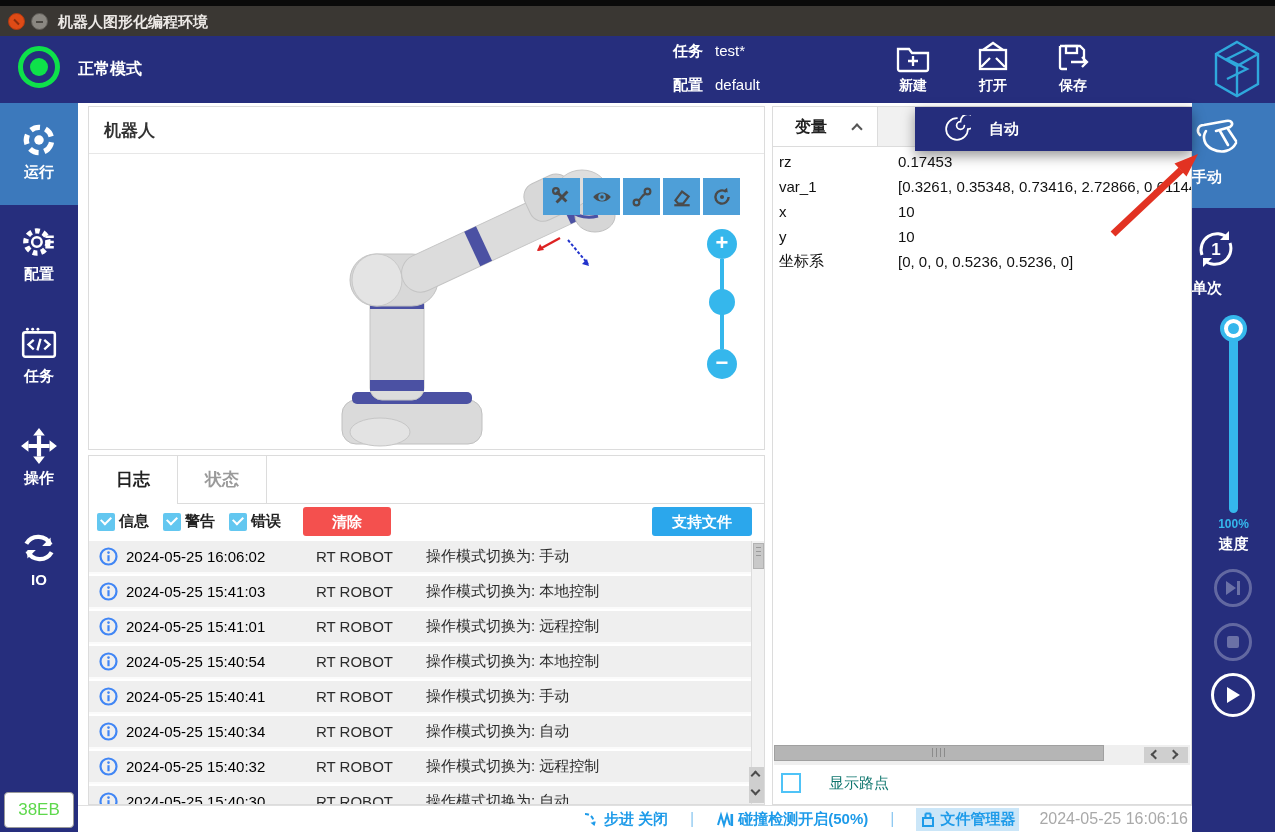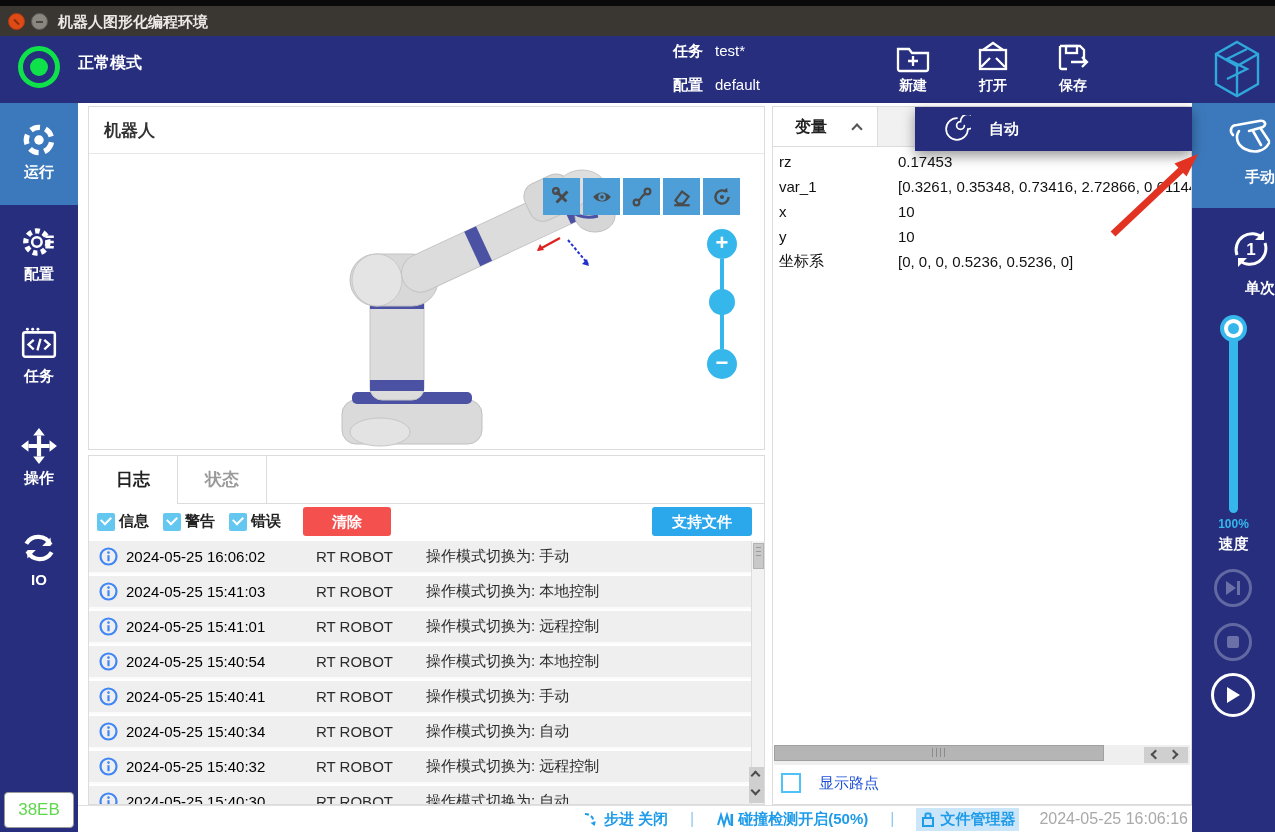--- a/index.html
+++ b/index.html
@@ -14,21 +14,21 @@
   .winbtn.close { left:8px; background:#df4b16; border:1px solid #b33a10; }
   .winbtn.close::after { content:""; position:absolute; left:4px; top:7px; width:7px; height:2px; background:#8c2d0c; transform:rotate(45deg); }
   .winbtn.min { left:31px; background:#8a8781; border:1px solid #5e5b56; }
   .winbtn.min::after { content:""; position:absolute; left:4px; top:7px; width:7px; height:2px; background:#4a4742; }
   .wintitle { left:58px; top:5px; color:#ece9e6; font-size:15px; font-weight:bold; line-height:22px; }
 
   
   .header { left:0; top:36px; width:1275px; height:67px; background:#262e7d; }
   .mode-ind { left:18px; top:10px; width:42px; height:42px; border-radius:50%; border:5px solid #0ee14a; }
   .mode-ind::after { content:""; position:absolute; left:7px; top:7px; width:18px; height:18px; border-radius:50%; background:#0ee14a; }
-  .mode-label { left:78px; top:17px; color:#fff; font-weight:bold; font-size:16px; }
+  .mode-label { left:78px; top:23px; color:#fff; font-weight:bold; font-size:16px; }
   .kv { color:#fff; font-size:15px; }
   .kv b { font-weight:bold; margin-right:12px; }
   .hdr-act { width:64px; height:62px; top:2px; text-align:center; color:#fff; cursor:pointer; }
   .hdr-act svg { display:block; margin:2px auto 0; }
   .hdr-act .lbl { font-size:14px; font-weight:bold; margin-top:1px; }
   .logo { left:1211px; top:2px; width:52px; height:62px; }
 
   
   .lsidebar { left:0; top:103px; width:78px; height:729px; background:#262e7d; }
   .nav-item { left:0; width:78px; height:102px; text-align:center; color:#fff; cursor:pointer; }
@@ -92,34 +92,34 @@
   .var-row .vv { white-space:nowrap;margin-left:25px; }
   .hscroll { left:1px; top:638px; width:416px; height:20px; background:#efefef; }
   .hthumb { left:2px; top:2px; width:330px; height:16px; background:#b5b5b5; border:1px solid #a0a0a0; }
   .hthumb i { position:absolute; top:3px; width:1px; height:9px; background:#8b8b8b; }
   .hbtns { position:absolute; right:2px; top:2px; width:44px; height:16px; background:#cfcfcf; }
   .hchev { position:absolute; top:4px; width:7px; height:7px; border-left:2px solid #4c4c4c; border-bottom:2px solid #4c4c4c; }
   .hchev.left { left:8px; transform:rotate(45deg); }
   .hchev.right { left:26px; transform:rotate(225deg); }
   .wp-row { left:8px; top:666px; display:flex; align-items:center; }
   .wp-chk { width:20px; height:20px; border:2px solid #4fc3f7; background:#fff; cursor:pointer; }
-  .wp-lbl { font-size:15px; color:#1d4ed8; margin-left:18px; }
+  .wp-lbl { font-size:15px; color:#0f766e; margin-left:28px; }
 
   
   .dropdown { left:915px; top:107px; width:277px; height:44px; background:#252d7c;
     box-shadow:0 5px 12px rgba(0,0,0,.4); display:flex; align-items:center; z-index:30; cursor:pointer; }
   .dropdown .lbl { color:#fff; font-size:15px; font-weight:bold; margin-left:18px; }
   .dropdown svg { margin-left:28px; }
 
   
   .red-arrow { left:1095px; top:150px; z-index:40; pointer-events:none; }
 
   
   .rsidebar { left:1192px; top:103px; width:83px; height:729px; background:#262e7d; }
-  .rs-item { left:0; width:83px; text-align:right; color:#fff; cursor:pointer; }
+  .rs-item { left:0; width:83px; text-align:left; color:#fff; cursor:pointer; }
   .rs-item .lbl { font-size:15px; font-weight:bold; }
   .rs-item.active { background:#3c79bc; }
   .speed-track { left:37px; top:224px; width:9px; height:186px; background:#35b7ec; border-radius:5px; cursor:pointer; }
   .speed-handle { left:28px; top:212px; width:27px; height:27px; border-radius:50%; background:#35b7ec; cursor:pointer; }
   .speed-handle::before { content:""; position:absolute; left:4px; top:4px; width:19px; height:19px; border-radius:50%; background:#fff; }
   .speed-handle::after { content:""; position:absolute; left:8px; top:8px; width:11px; height:11px; border-radius:50%; background:#35b7ec; }
   .speed-val { left:0; top:414px; width:83px; text-align:center; color:#35b7ec; font-size:12px; font-weight:bold; }
   .speed-lbl { left:0; top:432px; width:83px; text-align:center; color:#fff; font-size:15px; font-weight:bold; }
   .pbtn { left:22px; width:38px; height:38px; border-radius:50%; cursor:pointer; display:flex; align-items:center; justify-content:center; }
   .pbtn.dim { border:3px solid rgba(255,255,255,.28); }

